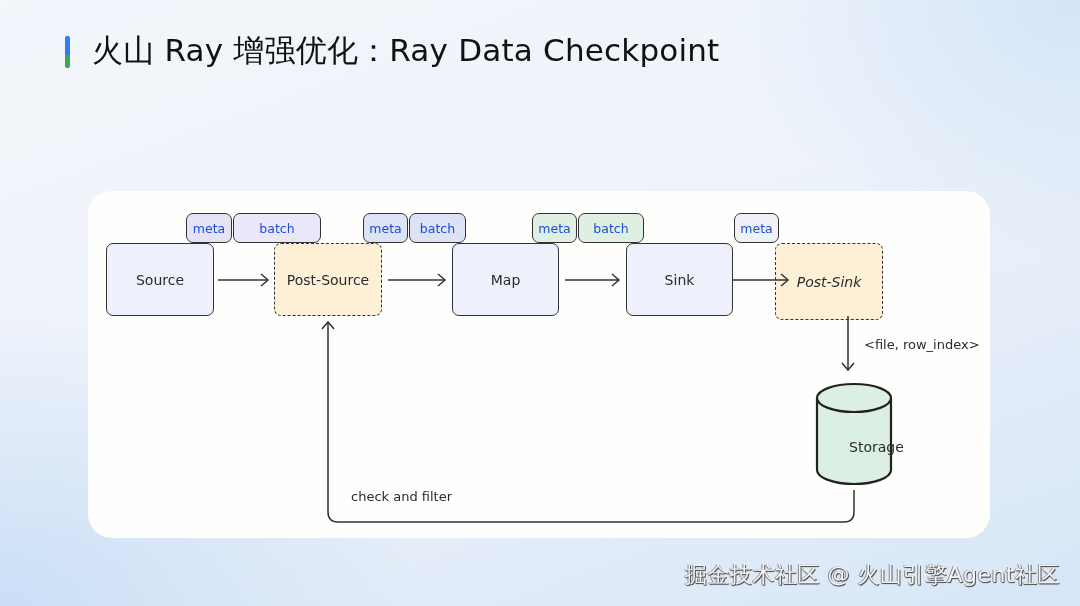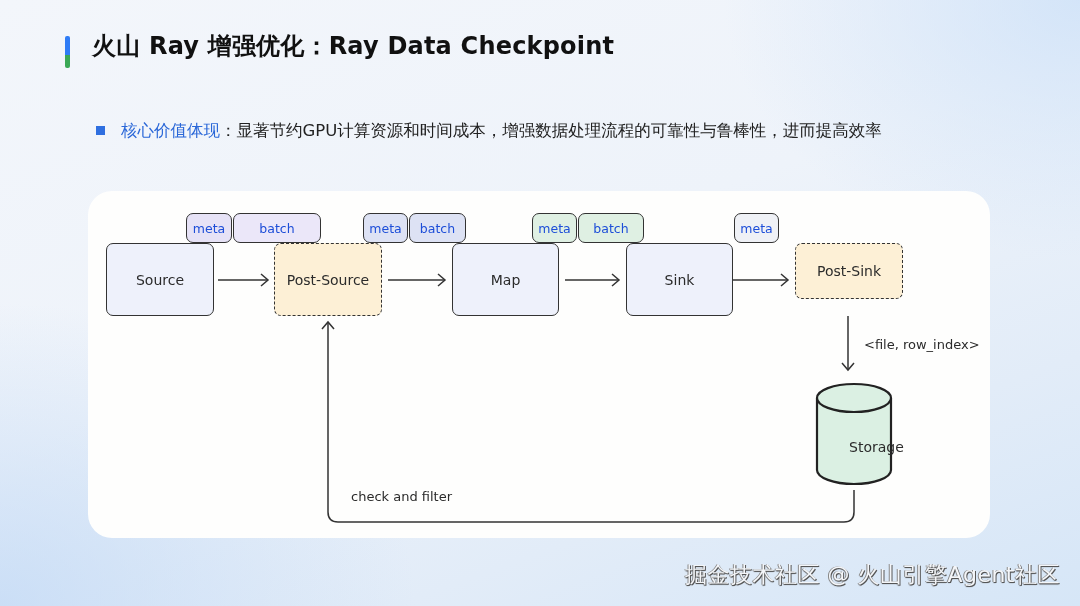--- a/index.html
+++ b/index.html
@@ -18,21 +18,21 @@
     background: radial-gradient(ellipse at 100% 0%, rgba(205,225,248,0.8), rgba(205,225,248,0) 70%);
   }
   .title-bar {
     position: absolute; left: 65px; top: 36px; width: 5px; height: 32px;
     border-radius: 2px; overflow: hidden;
   }
   .title-bar .top { height: 60%; background: #2f7cf6; }
   .title-bar .bot { height: 40%; background: #3aa856; }
   .title {
     position: absolute; left: 92px; top: 30px;
-    font-size: 24px; font-weight: bold; color: #111;
+    font-size: 31px; font-weight: normal; color: #111;
     letter-spacing: 0.2px; white-space: nowrap;
   }
   .bullets { position: absolute; left: 96px; top: 116px; }
   .bullet {
     display: flex; align-items: center; height: 29px;
     font-size: 16.5px; color: #222; white-space: nowrap;
   }
   .bullet .sq { width: 9px; height: 9px; background: #2f6fe0; margin-right: 16px; }
   .bullet .key { color: #2a67d8; }
   .card {
@@ -75,25 +75,20 @@
 <div class="bg-glow"></div>
 <div class="bg-glow2"></div>
 
 <div class="title-bar">
   <div class="top"></div>
     <div class="bot"></div>
 </div>
 <div class="title">火山 Ray 增强优化：Ray Data Checkpoint</div>
 
 <div class="bullets">
-  <div class="bullet">
-    <span class="sq"></span>
-    <span class="key">核心价值体现</span>
-    <span>：显著节约GPU计算资源和时间成本，增强数据处理流程的可靠性与鲁棒性，进而提高效率</span>
-  </div>
 </div>
 
 <div class="card"></div>
 
 <div class="tag purple" style="left:186px;top:213px;width:46px;">meta</div>
 <div class="tag lilac" style="left:233px;top:213px;width:88px;">batch</div>
 <div class="tag blue" style="left:363px;top:213px;width:45px;">meta</div>
 <div class="tag blue" style="left:409px;top:213px;width:57px;">batch</div>
 <div class="tag green" style="left:532px;top:213px;width:45px;">meta</div>
 <div class="tag green" style="left:578px;top:213px;width:66px;">batch</div>
@@ -104,21 +99,21 @@
 </div>
 <div class="node dashed" style="left:274px;top:243px;width:108px;height:73px;">
   <span>Post-Source</span>
 </div>
 <div class="node solid" style="left:452px;top:243px;width:107px;height:73px;">
   <span>Map</span>
 </div>
 <div class="node solid" style="left:626px;top:243px;width:107px;height:73px;">
   <span>Sink</span>
 </div>
-<div class="node dashed" style="left:795px;top:243px;width:108px;height:56px;">
+<div class="node dashed" style="left:775px;top:243px;width:108px;height:77px;font-style:italic;">
   <span>Post-Sink</span>
 </div>
 
 <svg class="lines" viewBox="0 0 1080 606">
   <g stroke="#333" stroke-width="1.5" fill="none">
 
     <g>
       <line x1="218" y1="280" x2="268" y2="280"></line>
       <polyline points="261,274 268,280 261,286"></polyline>
     </g>

